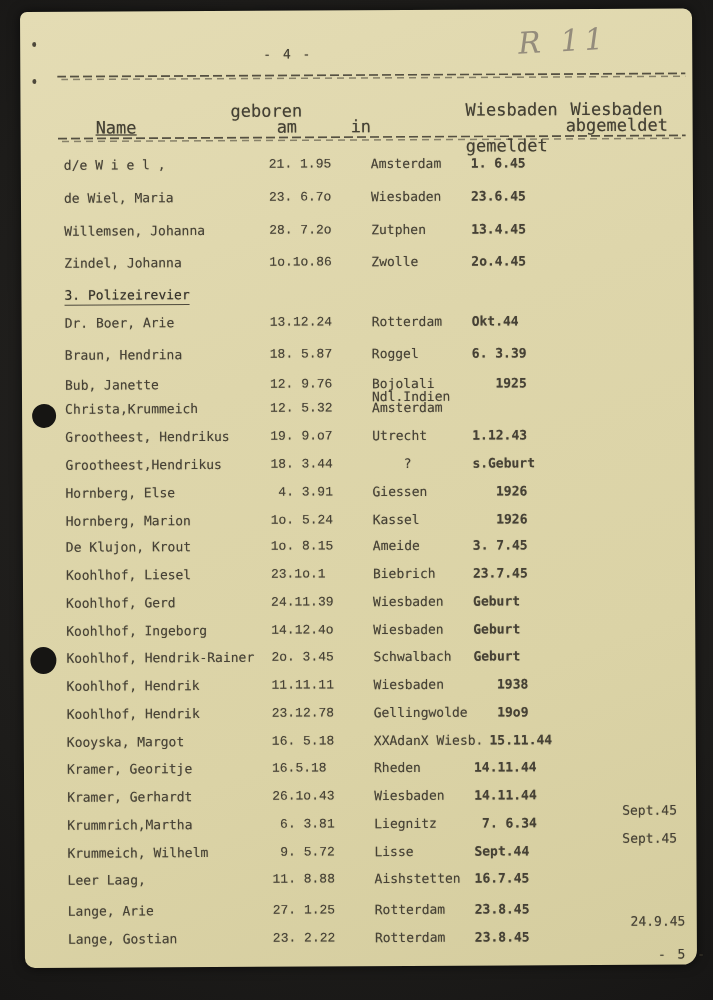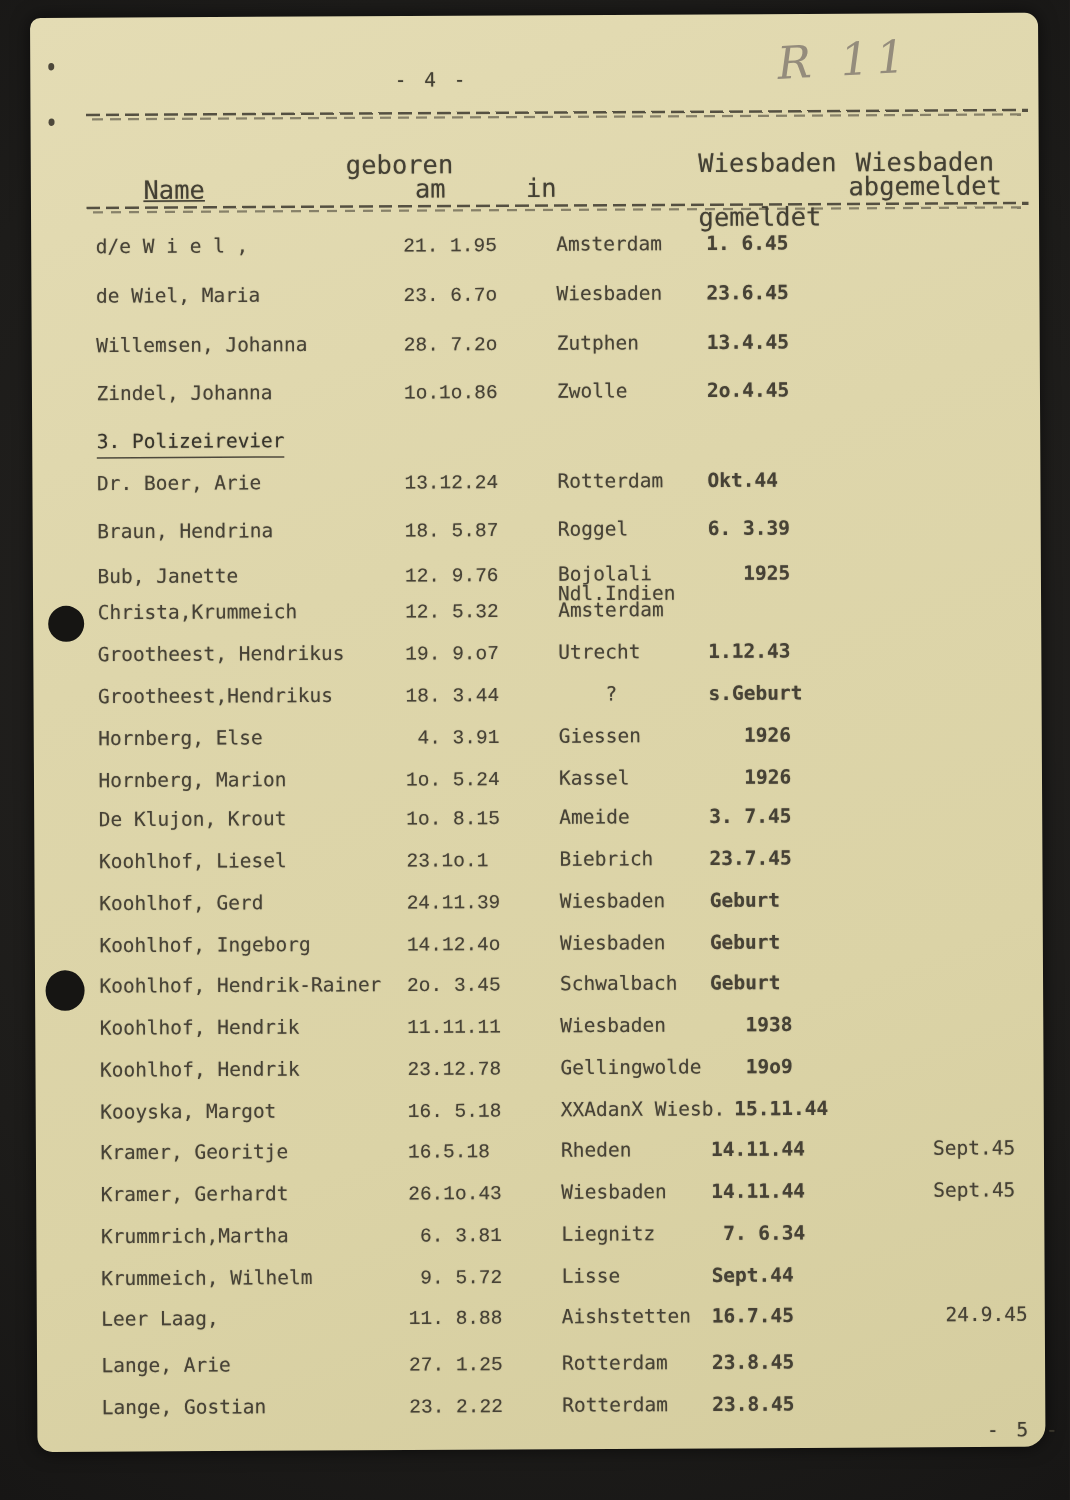--- a/index.html
+++ b/index.html
@@ -45,21 +45,21 @@
   }
   
   .trow{position:absolute;left:0;width:100%;height:26px;}
   .cell{position:absolute;top:0;font-size:13px;white-space:pre;
     color:rgba(60,56,46,.88);text-shadow:0 0 .7px rgba(60,56,46,.5);
     font-family:"DejaVu Sans Mono",monospace;line-height:12.5px;}
   .c-name{left:43px;text-align:center;}
   .c-born{left:248px;font-family:Liberation Mono, monospace;}
   .c-place{left:350px;}
   .c-gem{left:450px;font-weight:bold;}
-  .c-abg{left:598px;}
+  .c-abg{left:598px;margin-top:44px;}
   .section-label{
     position:absolute;left:43px;top:0;font-size:13px;white-space:pre;
     color:rgba(52,48,40,.95);text-shadow:0 0 .8px rgba(52,48,40,.6);
     border-bottom:1.5px solid rgba(52,48,40,.85);padding-bottom:2px;
     font-family:"DejaVu Sans Mono",monospace;
   }
   
   .hole{position:absolute;background:#161513;border-radius:50%;}
   .hole-1{left:10px;top:392px;width:24px;height:24px;}
   .hole-2{left:7px;top:635px;width:26px;height:27px;}

